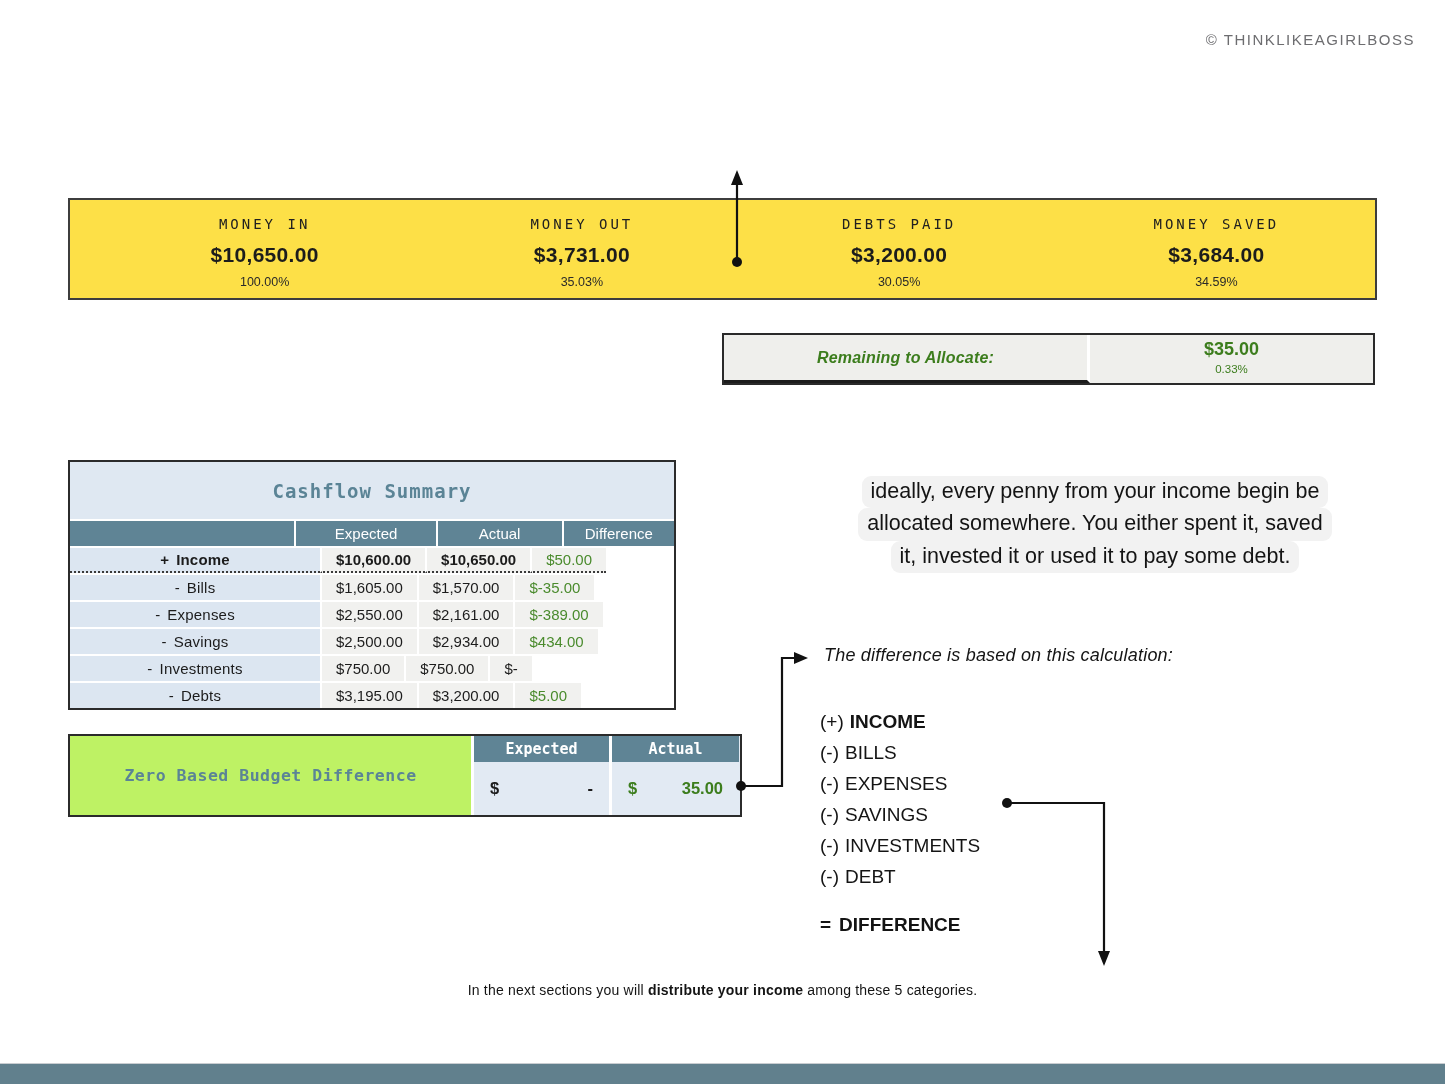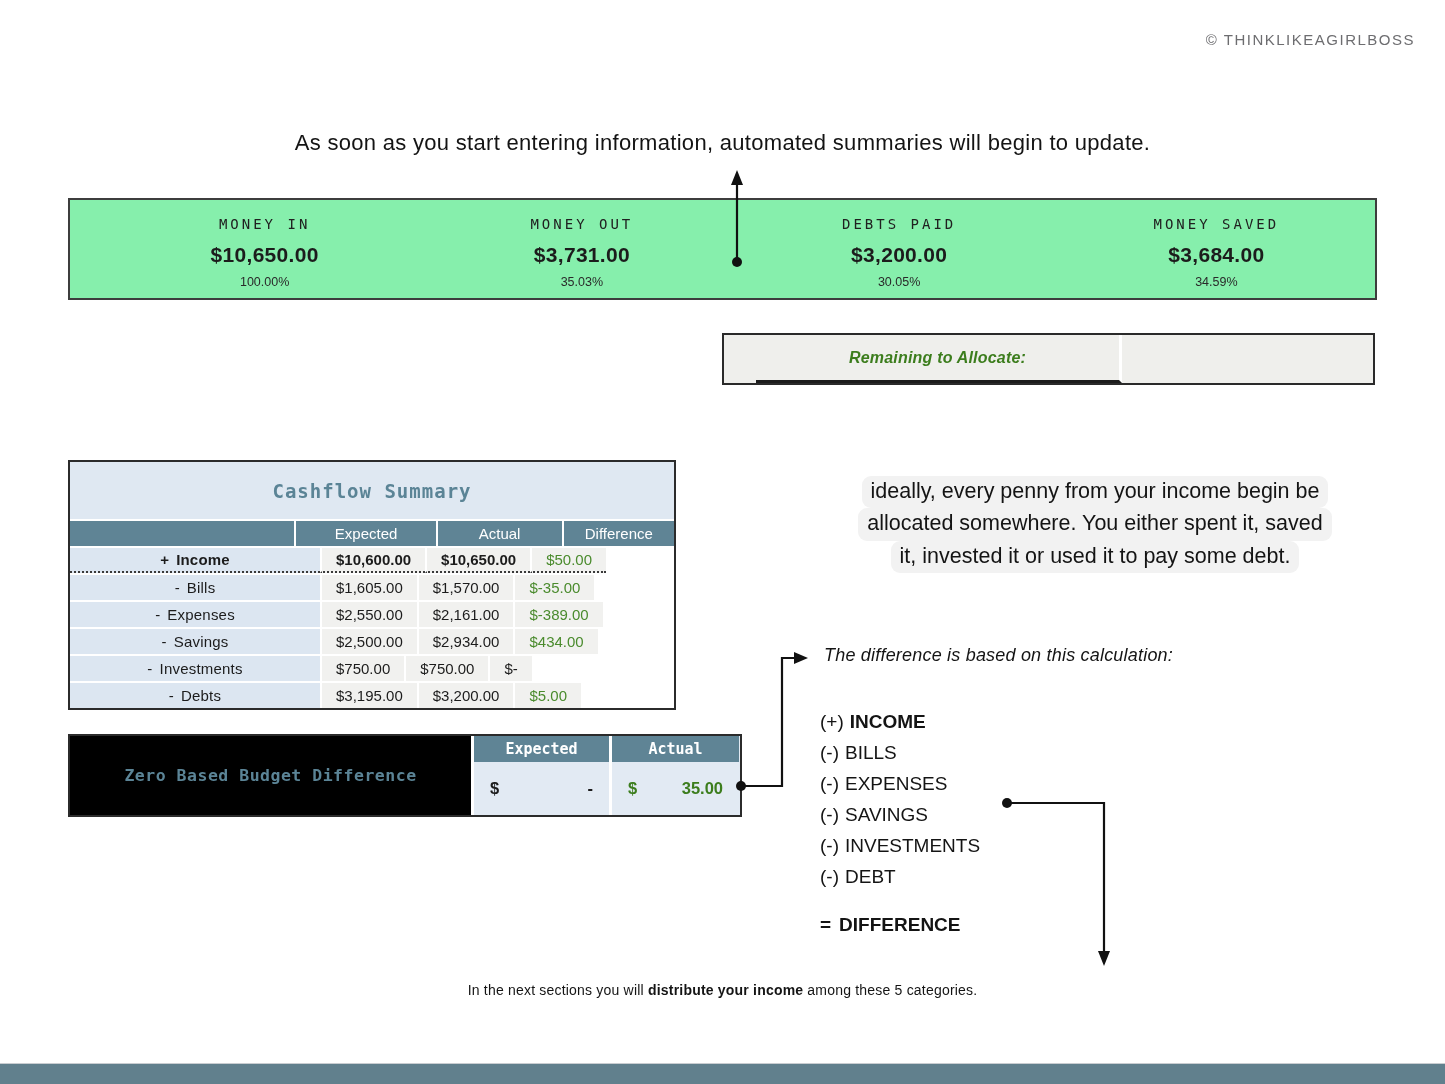--- a/index.html
+++ b/index.html
@@ -16,37 +16,37 @@
   }
 
   .headline {
     position:absolute; top:130px; left:0; width:1445px;
     text-align:center; font-size:22px; letter-spacing:0.3px; color:#141414;
   }
 
   
   .summary-bar {
     position:absolute; left:68px; top:198px; width:1309px; height:102px;
-    background:#86efac; border:2px solid #3d3d3d;
+    background:#fde047; border:2px solid #3d3d3d;
     display:flex;
     padding-left:36px;
   }
   .summary-col { flex:1; text-align:center; padding-top:16px; }
   .summary-label { font-family:"DejaVu Sans Mono", monospace; font-size:14px; letter-spacing:3px; color:#202020; }
   .summary-value { font-size:21px; font-weight:bold; margin-top:11px; letter-spacing:0.3px; }
   .summary-pct { font-size:12.5px; margin-top:8px; color:#2a2a2a; }
 
   
   .remaining-box {
     position:absolute; left:722px; top:333px; width:653px; height:52px;
     background:#efefec; border:2px solid #2a2a2a; display:flex;
   }
   .remaining-left {
     width:366px; display:flex; align-items:center; justify-content:center;
-    border-right:3px solid #ffffff; border-bottom:3px solid #1c1c1c;margin-left:32px;
+    border-right:3px solid #ffffff; border-bottom:3px solid #1c1c1c;
   }
   .remaining-label { font-size:16px; font-weight:bold; font-style:italic; color:#3c7d1d; letter-spacing:0.2px; }
   .remaining-right { flex:1; text-align:center; padding-top:4px; }
   .remaining-value { font-size:18px; font-weight:bold; color:#3c7d1d; }
   .remaining-pct { font-size:11.5px; color:#3c7d1d; margin-top:3px; }
 
   
   .cashflow {
     position:absolute; left:68px; top:460px; width:608px;
     border:2px solid #2b2b2b; background:#ffffff;
@@ -79,21 +79,21 @@
   .cf-dotted { border-bottom:2px dotted #3a3a3a; }
   .cf-sign { display:inline-block; margin-right:7px; }
 
   
   .zero-table {
     position:absolute; left:68px; top:734px; width:674px; height:83px;
     border:2px solid #2b2b2b; display:flex; background:#e2eaf3;
   }
   .zt-left {
     width:404px; display:flex; align-items:center; justify-content:center;
-    background:#000000; border-right:3px solid #ffffff;
+    background:#bef264; border-right:3px solid #ffffff;
   }
   .zt-left-label {
     font-family:"DejaVu Sans Mono", monospace; font-weight:bold; font-size:16.5px;
     color:#5b8496; letter-spacing:0.5px;
   }
   .zt-col { display:flex; flex-direction:column; }
   .zt-col-exp { width:138px; border-right:3px solid #ffffff; }
   .zt-col-act { width:127px; }
   .zt-head {
     height:26px; background:#5f8495; color:#ffffff; display:flex; align-items:center; justify-content:center;
@@ -144,21 +144,20 @@
 
   .connectors { position:absolute; left:0; top:0; width:1445px; height:1084px; pointer-events:none; }
 </style>
 </head>
 <body>
 
 <div class="page">
 
   <div class="copyright">© THINKLIKEAGIRLBOSS</div>
 
-  <div class="headline">As soon as you start entering information,  automated summaries will begin to update.</div>
 
   <div class="summary-bar">
     <div class="summary-col">
       <div class="summary-label">MONEY IN</div>
       <div class="summary-value">$10,650.00</div>
       <div class="summary-pct">100.00%</div>
     </div>
     <div class="summary-col">
       <div class="summary-label">MONEY OUT</div>
       <div class="summary-value">$3,731.00</div>
@@ -172,20 +171,24 @@
     <div class="summary-col">
       <div class="summary-label">MONEY SAVED</div>
       <div class="summary-value">$3,684.00</div>
       <div class="summary-pct">34.59%</div>
     </div>
   </div>
 
   <div class="remaining-box">
     <div class="remaining-left">
       <span class="remaining-label">Remaining to Allocate:</span>
+    </div>
+    <div class="remaining-right">
+      <div class="remaining-value">$35.00</div>
+      <div class="remaining-pct">0.33%</div>
     </div>
   </div>
 
   <div class="cashflow">
     <div class="cf-title">Cashflow Summary</div>
     <div class="cf-row cf-header">
       <div class="cf-c cf-c0"></div>
       <div class="cf-c cf-c1">Expected</div>
       <div class="cf-c cf-c2">Actual</div>
       <div class="cf-c cf-c3">Difference</div>

